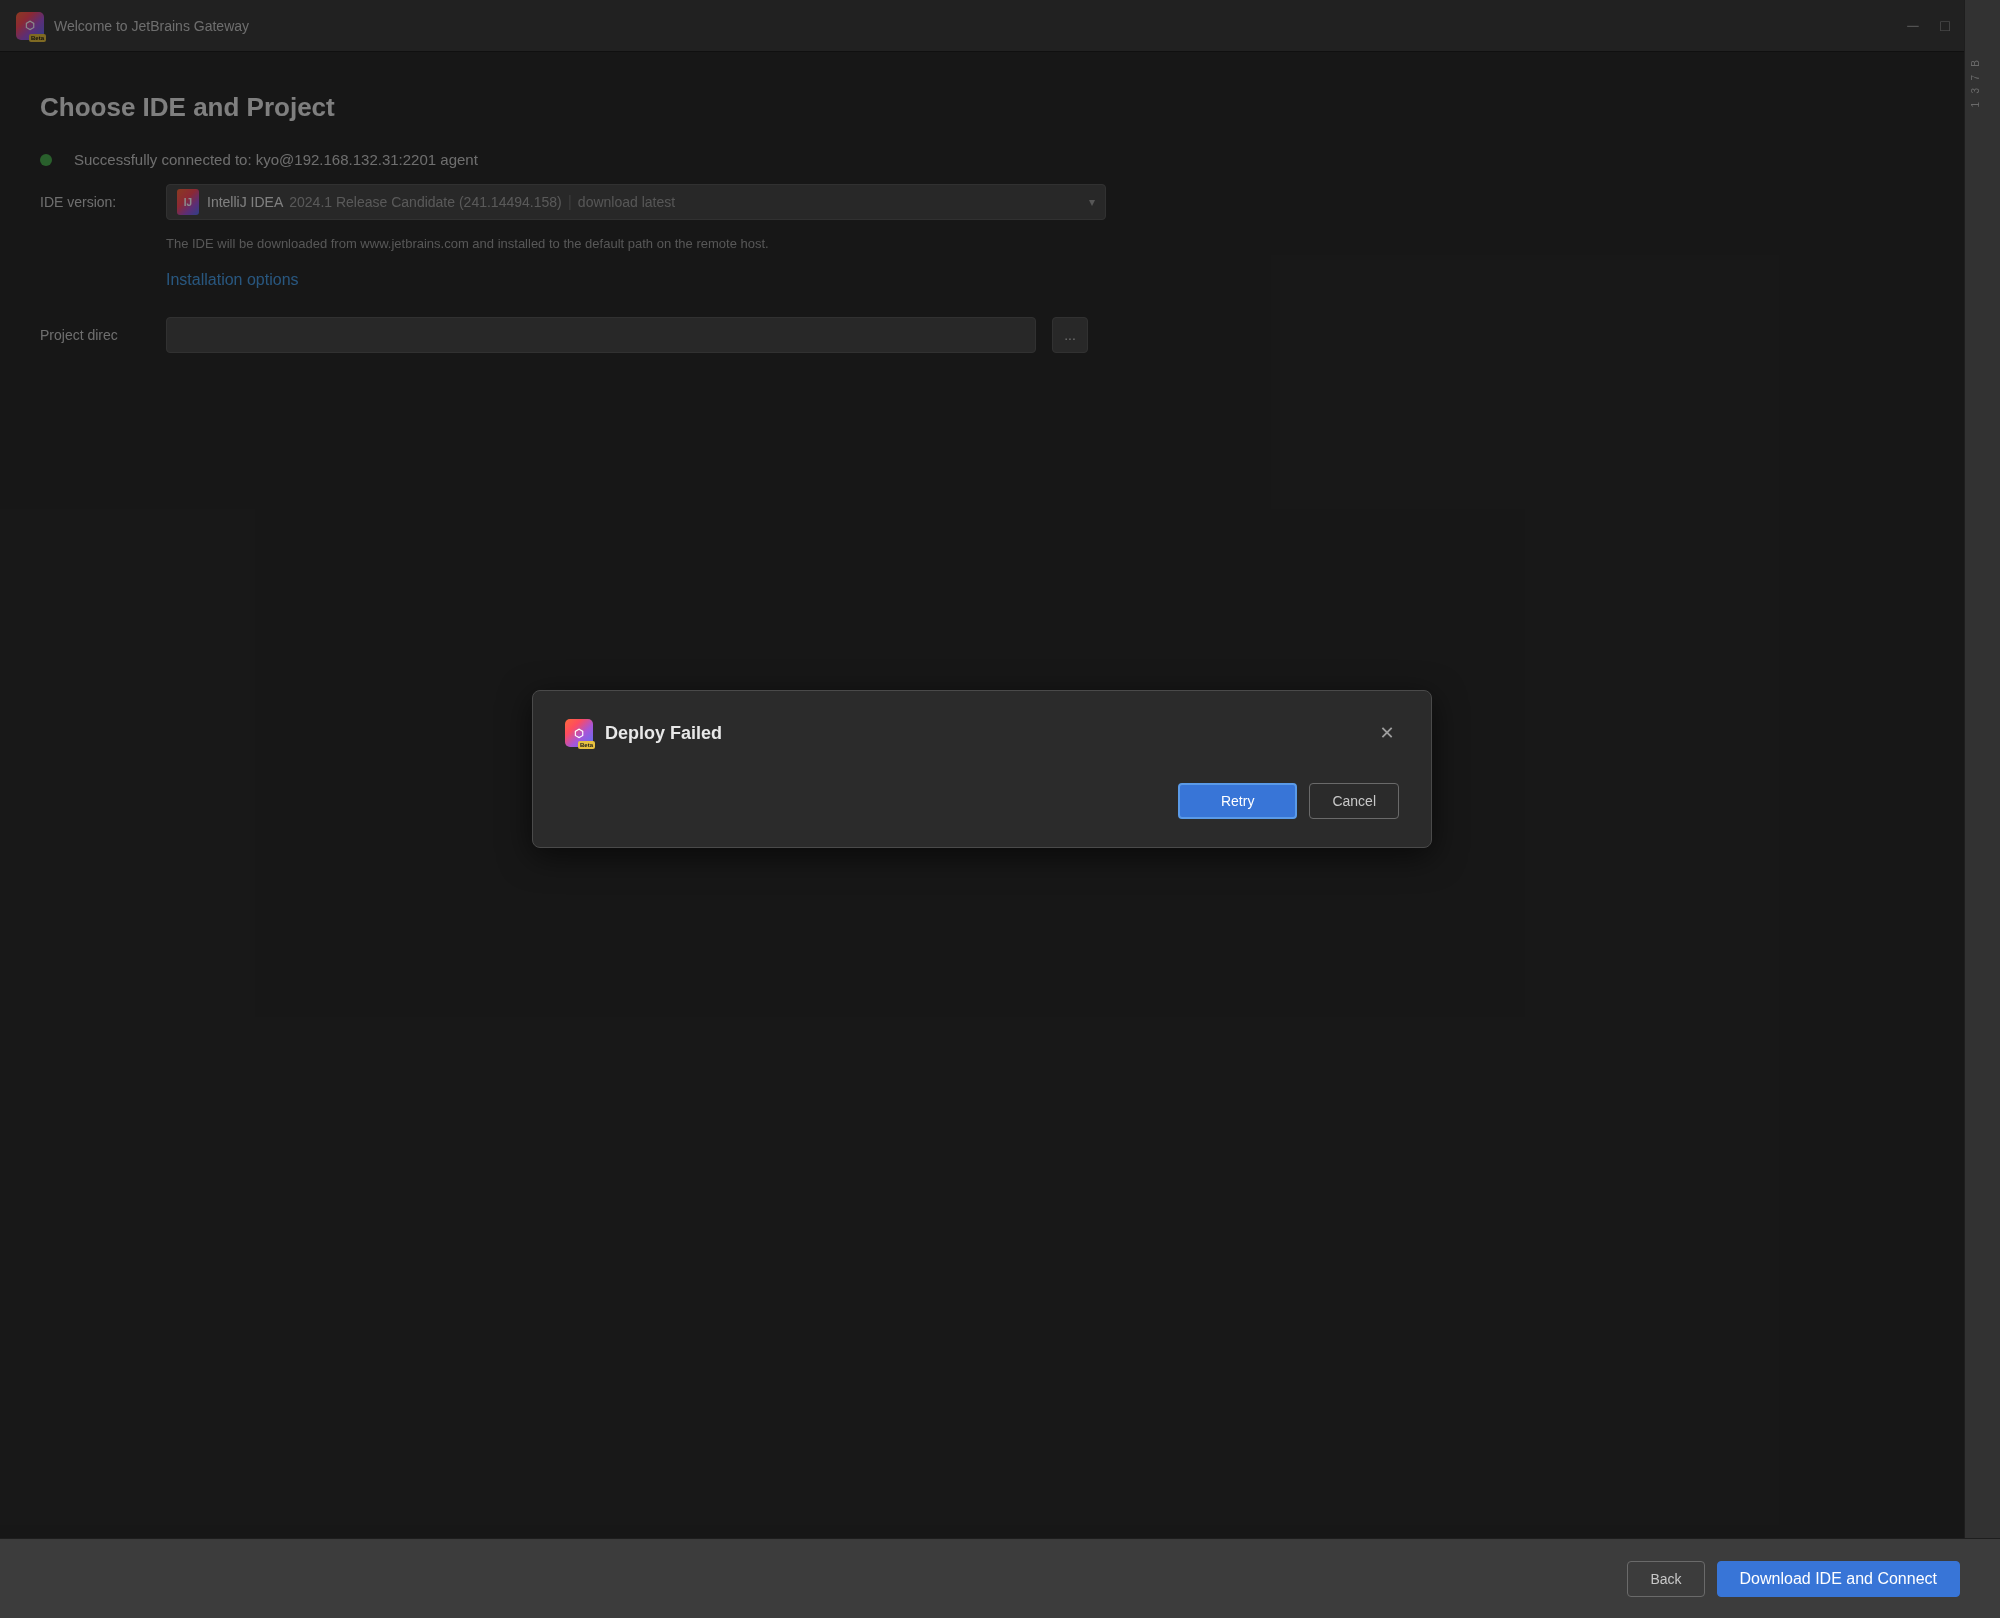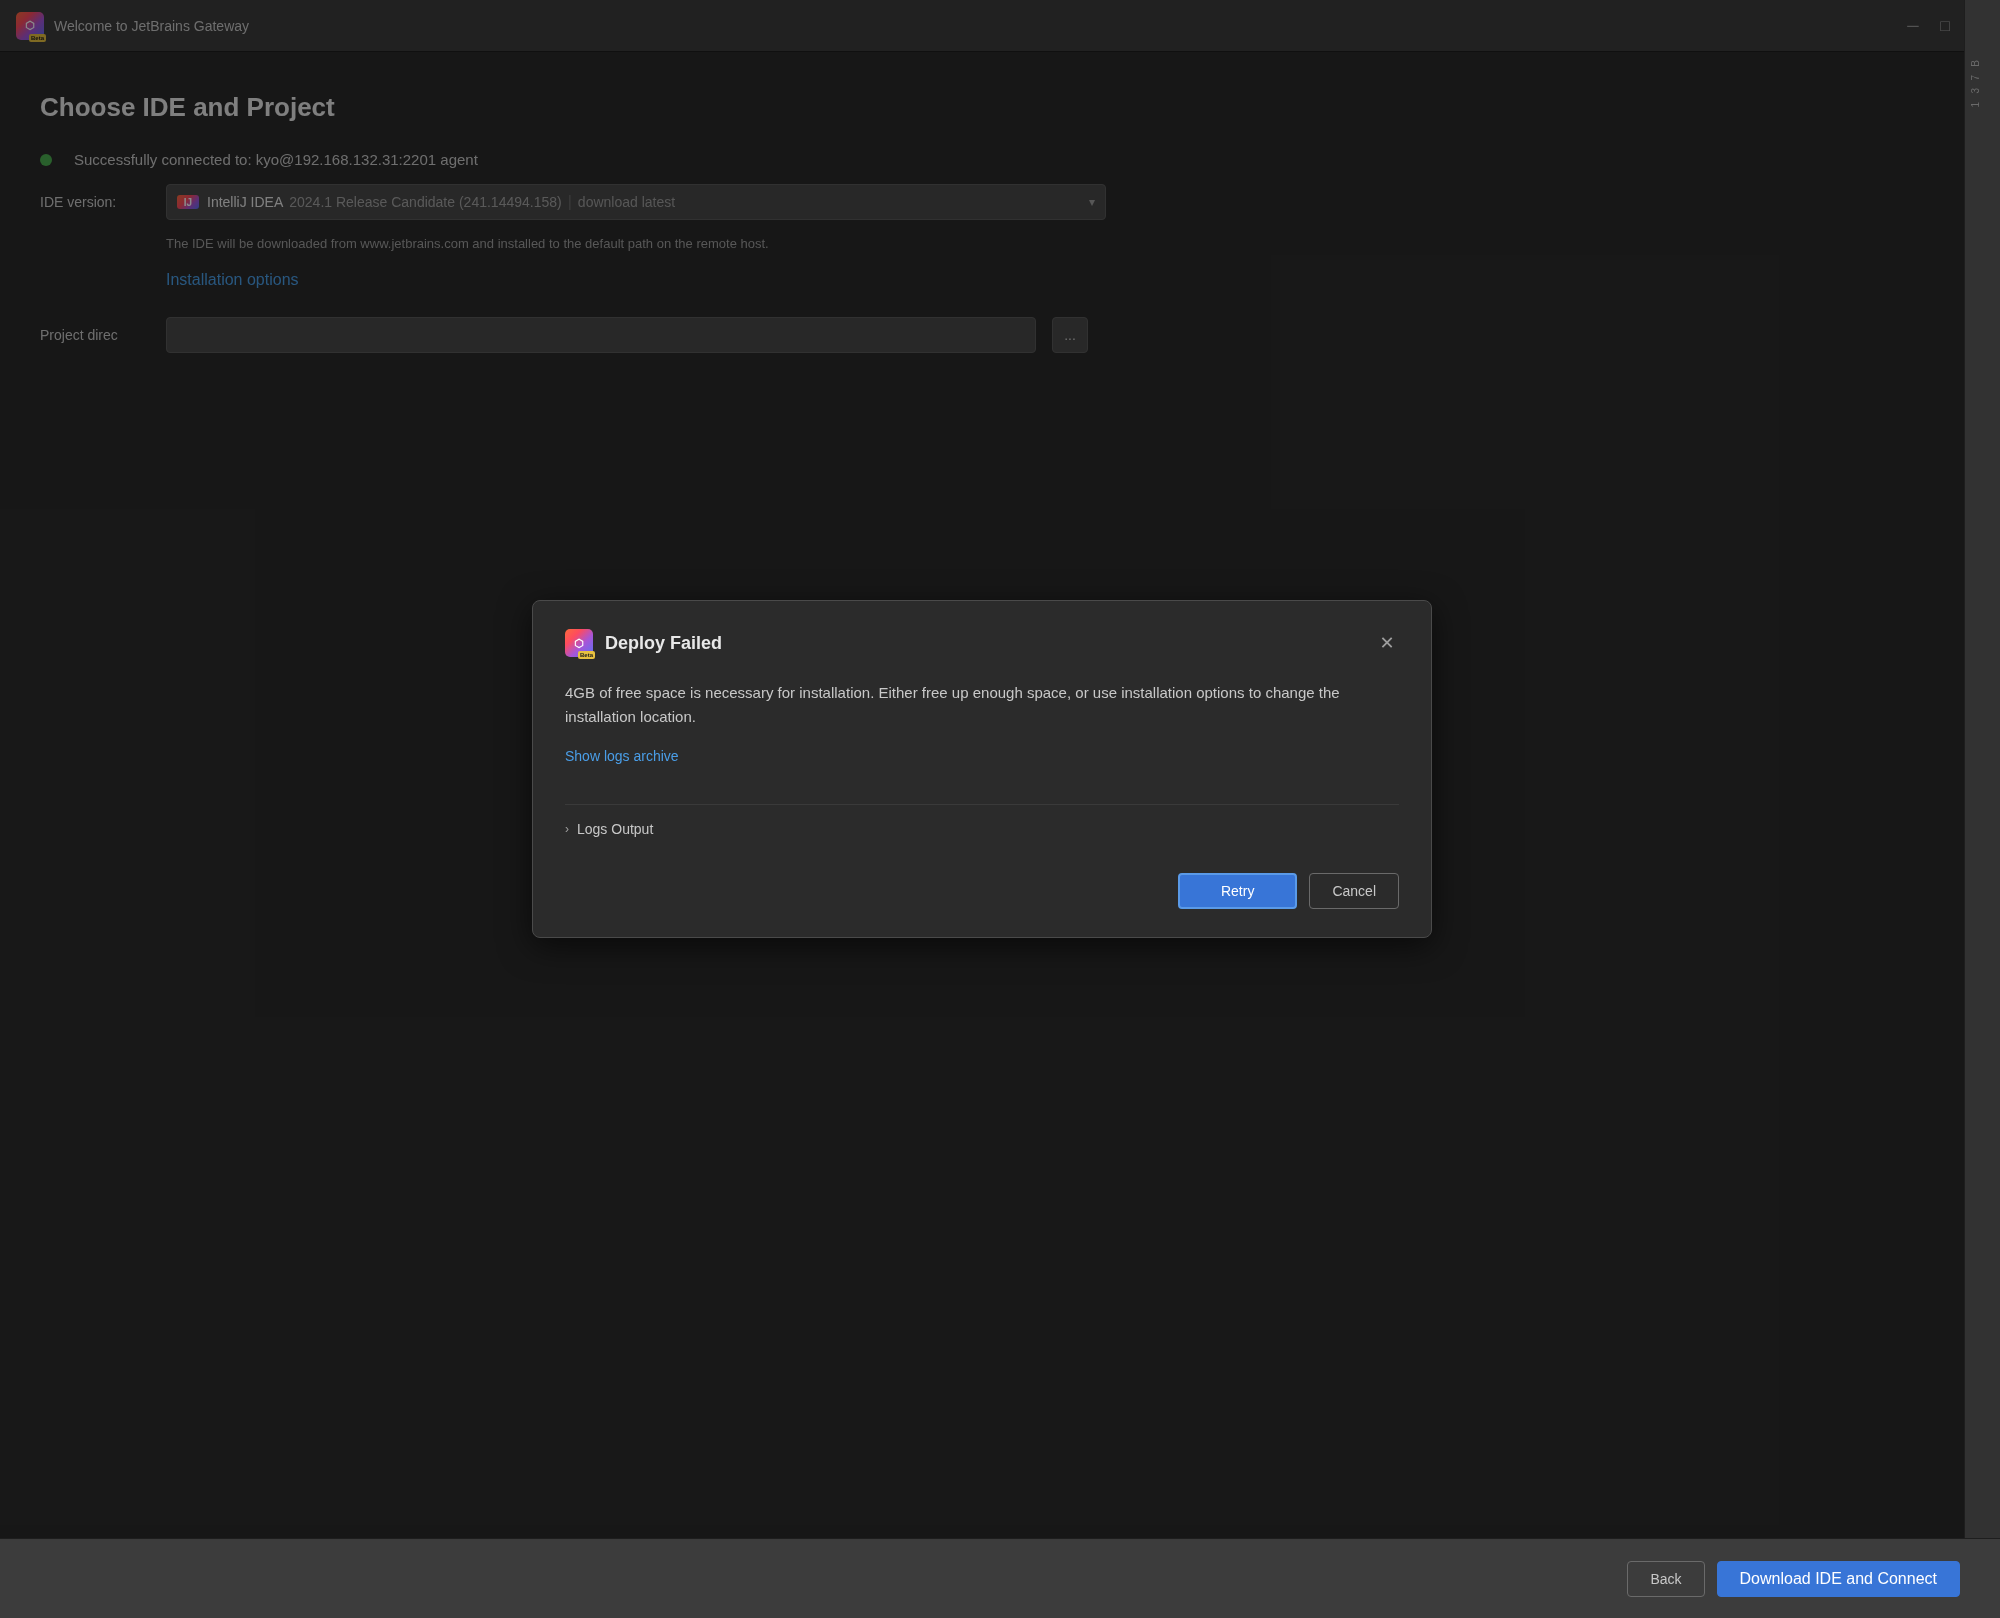--- a/index.html
+++ b/index.html
@@ -391,21 +391,21 @@
       border: 1px solid #6a6a6a;
       border-radius: 4px;
       color: #c8c8c8;
       font-size: 14px;
       cursor: pointer;
     }
 
     
     .intellij-icon {
       width: 22px;
-      height: 14px;
+      height: 26px;
       background: linear-gradient(135deg, #FC6B3C 0%, #FE4B5F 40%, #A755D8 70%, #5673F5 100%);
       border-radius: 3px;
       display: flex;
       align-items: center;
       justify-content: center;
       font-size: 10px;
       color: white;
       font-weight: bold;
     }
 
@@ -511,31 +511,20 @@
 
     <div class="dialog-header">
       <div class="gateway-app-icon dialog-icon">
         ⬡
         <span class="beta-badge">Beta</span>
       </div>
       <span class="dialog-title">Deploy Failed</span>
       <div class="dialog-close">✕</div>
     </div>
 
-    <div class="dialog-body">
-      <p class="dialog-message">4GB of free space is necessary for installation. Either free up enough space, or use installation options to change the installation location.</p>
-      <a class="show-logs-link">Show logs archive</a>
-
-      <div class="divider-line"></div>
-
-      <div class="logs-output-section">
-        <span class="chevron-right">›</span>
-        <span class="logs-output-label">Logs Output</span>
-      </div>
-    </div>
 
     <div class="dialog-footer">
       <button class="btn-retry">Retry</button>
       <button class="btn-cancel">Cancel</button>
     </div>
 
   </div>
 </div>
 
 </body></html>

